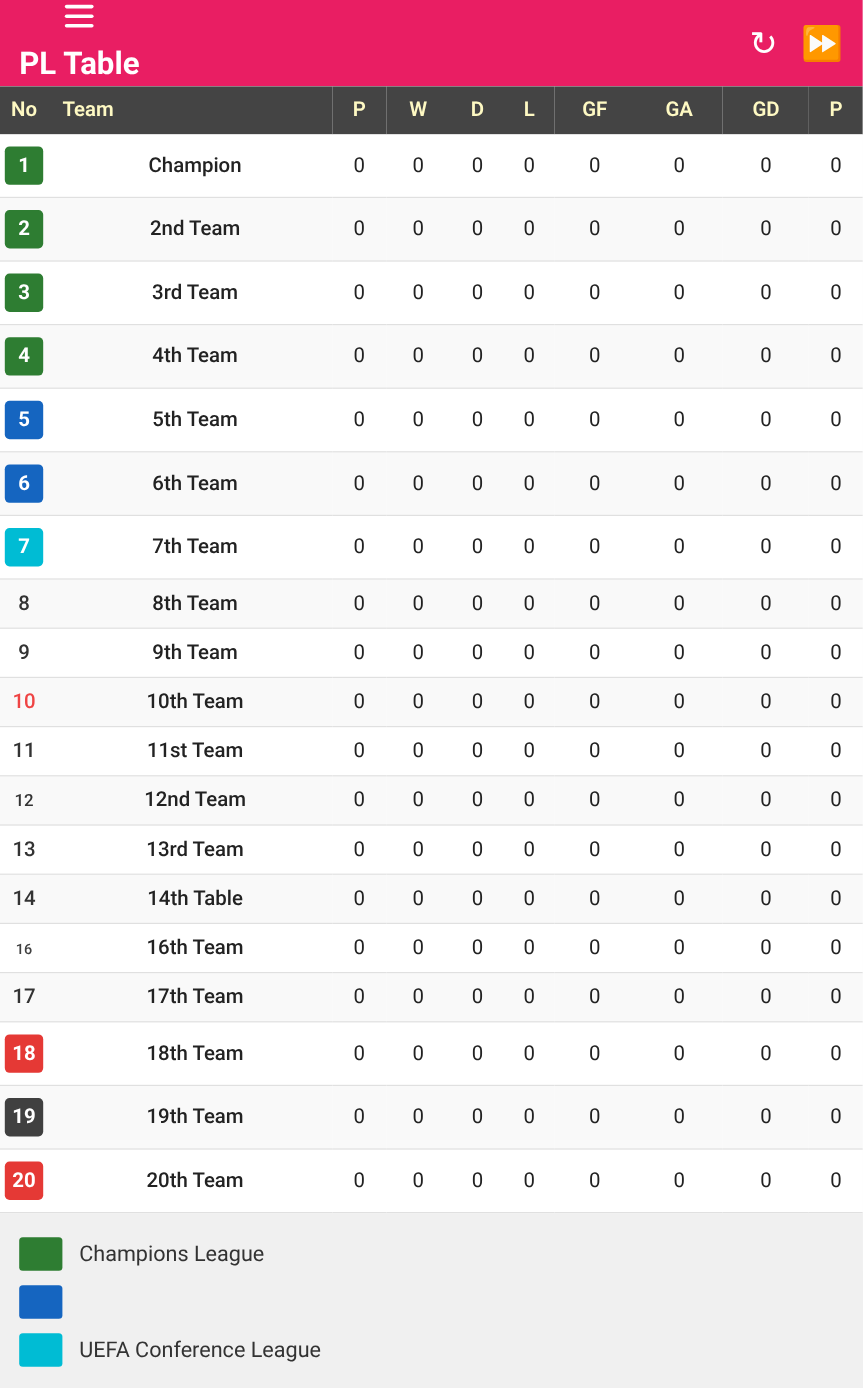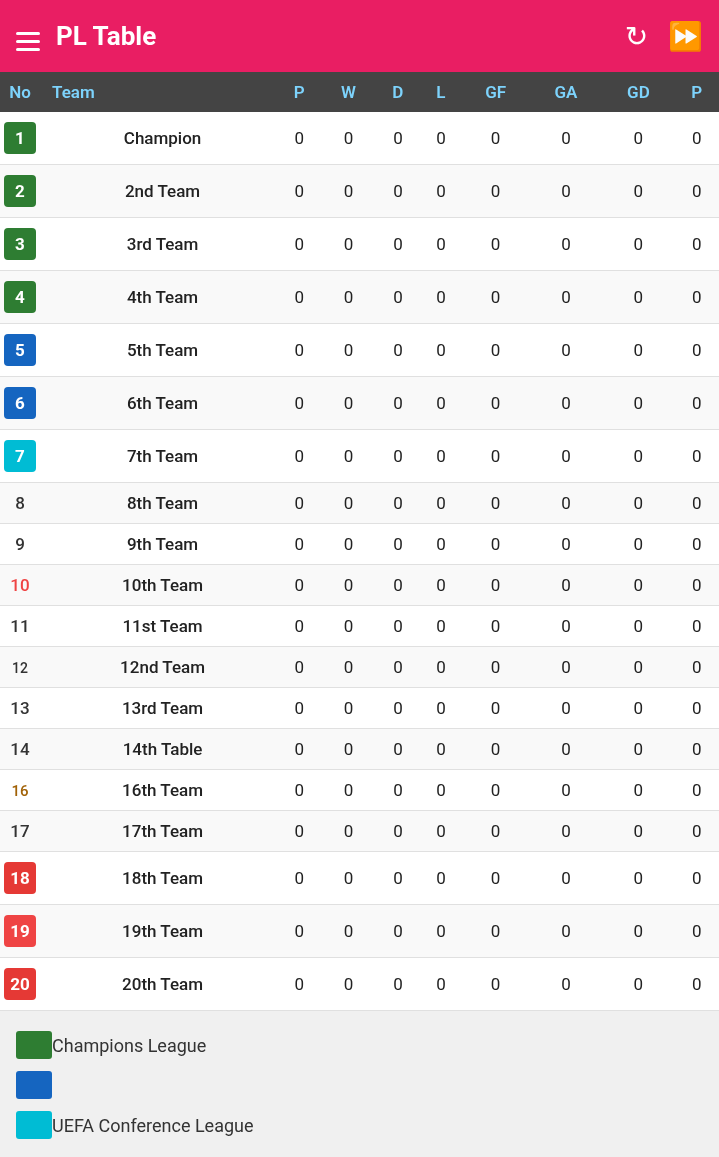--- a/index.html
+++ b/index.html
@@ -14,22 +14,23 @@
     .header {
       background: #e91e63;
       display: flex;
       align-items: center;
       justify-content: space-between;
       padding: 0 16px;
       height: 72px;
     }
     .header-left {
       display: flex;
-      align-items: flex-end;
+      align-items: center;
       gap: 16px;
+      flex-direction: column;
     }
     .hamburger-icon {
       display: flex;
       flex-direction: column;
       gap: 5px;
       cursor: pointer;
     }
     .hamburger-icon span {
       display: block;
       width: 24px;
@@ -58,21 +59,21 @@
       background: white;
     }
 
     table {
       width: 100%;
       border-collapse: collapse;
     }
 
     thead tr {
       background: #444;
-      color: #7dd3fc;
+      color: #fef9c3;
     }
 
     thead th {
       padding: 10px 4px;
       font-size: 17px;
       font-weight: 600;
       text-align: center;
     }
     thead th.team-col {
       text-align: left;
@@ -120,20 +121,21 @@
     .legend {
       background: #f0f0f0;
       padding: 20px 16px 24px 16px;
       display: flex;
       flex-direction: column;
       gap: 12px;
     }
     .legend-item {
       display: flex;
       align-items: center;
+      gap: 14px;
     }
     .legend-color {
       width: 36px;
       height: 28px;
       border-radius: 3px;
       flex-shrink: 0;
     }
     .legend-label {
       font-size: 18px;
       color: #333;
@@ -336,21 +338,21 @@
       <td>0</td>
       <td>0</td>
       <td>0</td>
       <td>0</td>
       <td>0</td>
       <td>0</td>
       <td>0</td>
       <td>0</td>
     </tr>
         <tr>
-      <td><span style="font-size:15px;font-weight:500;color:#a16207">16</span></td>
+      <td><span style="font-size:12px;font-weight:500;color:#404040">16</span></td>
       <td class="team-name">16th Team</td>
       <td>0</td>
       <td>0</td>
       <td>0</td>
       <td>0</td>
       <td>0</td>
       <td>0</td>
       <td>0</td>
       <td>0</td>
     </tr>
@@ -372,21 +374,21 @@
       <td>0</td>
       <td>0</td>
       <td>0</td>
       <td>0</td>
       <td>0</td>
       <td>0</td>
       <td>0</td>
       <td>0</td>
     </tr>
         <tr>
-      <td><span class="rank-badge" style="background:#ef4444">19</span></td>
+      <td><span class="rank-badge" style="background:#404040">19</span></td>
       <td class="team-name">19th Team</td>
       <td>0</td>
       <td>0</td>
       <td>0</td>
       <td>0</td>
       <td>0</td>
       <td>0</td>
       <td>0</td>
       <td>0</td>
     </tr>

